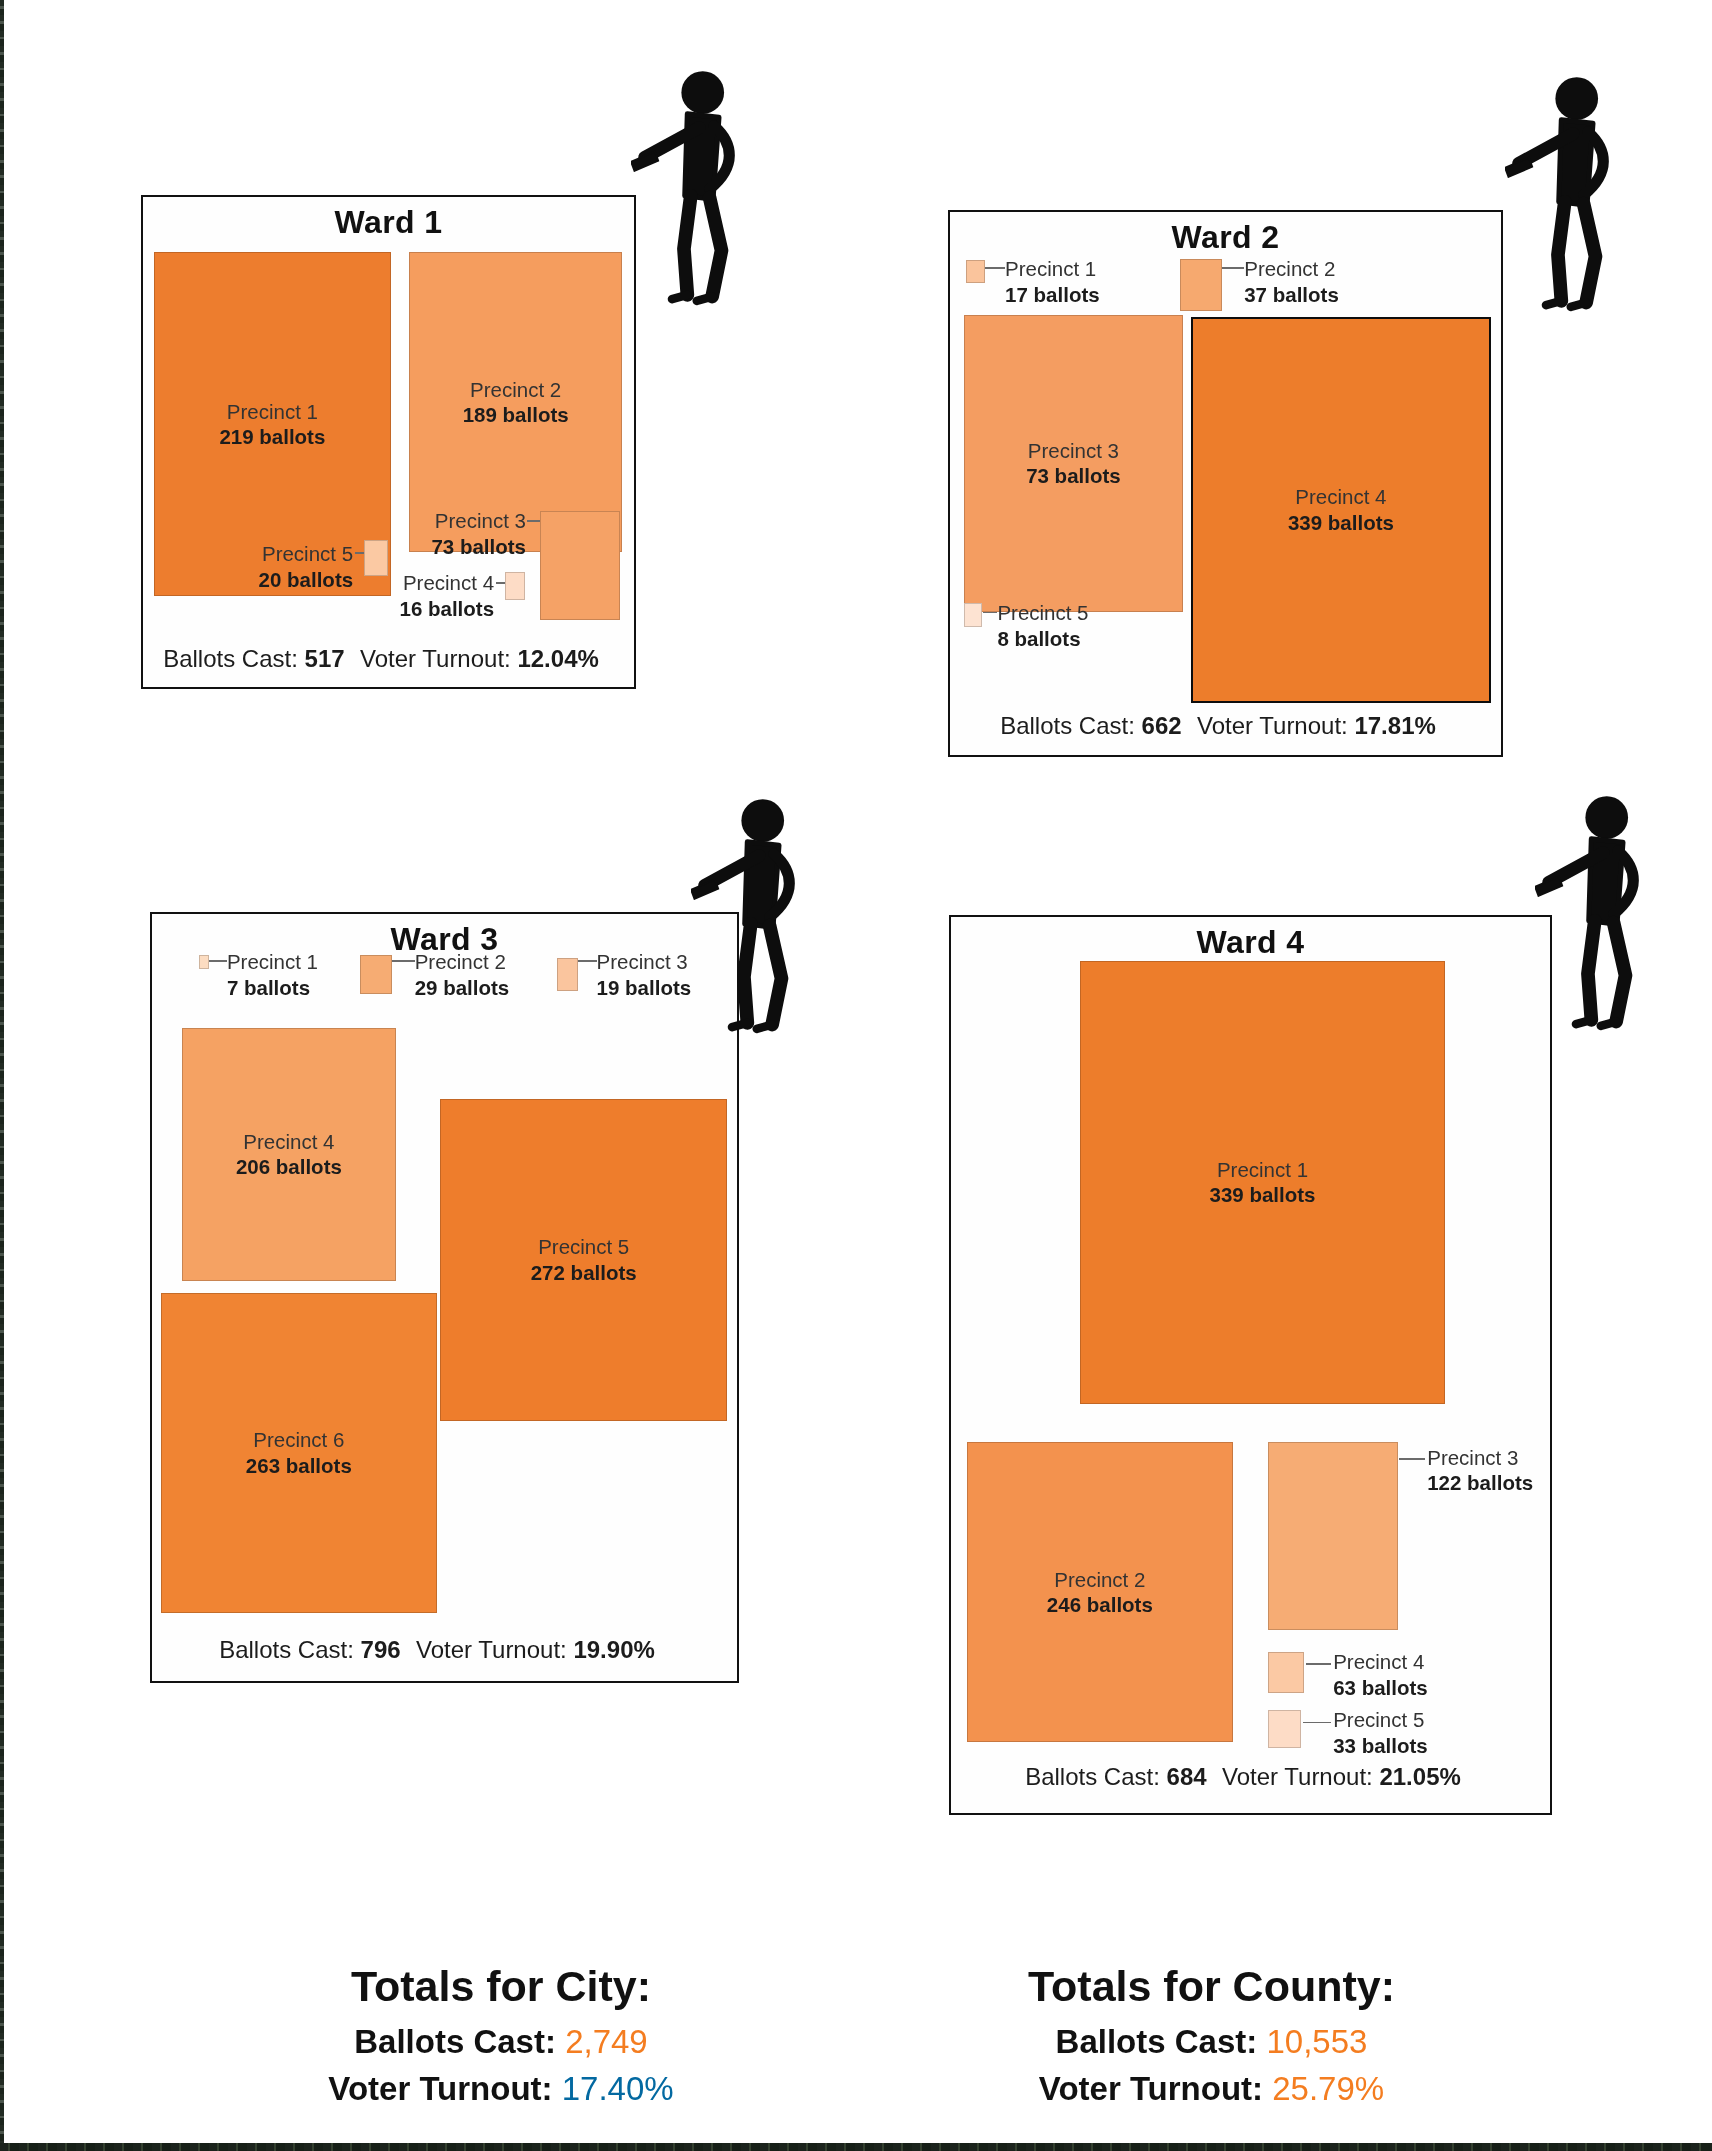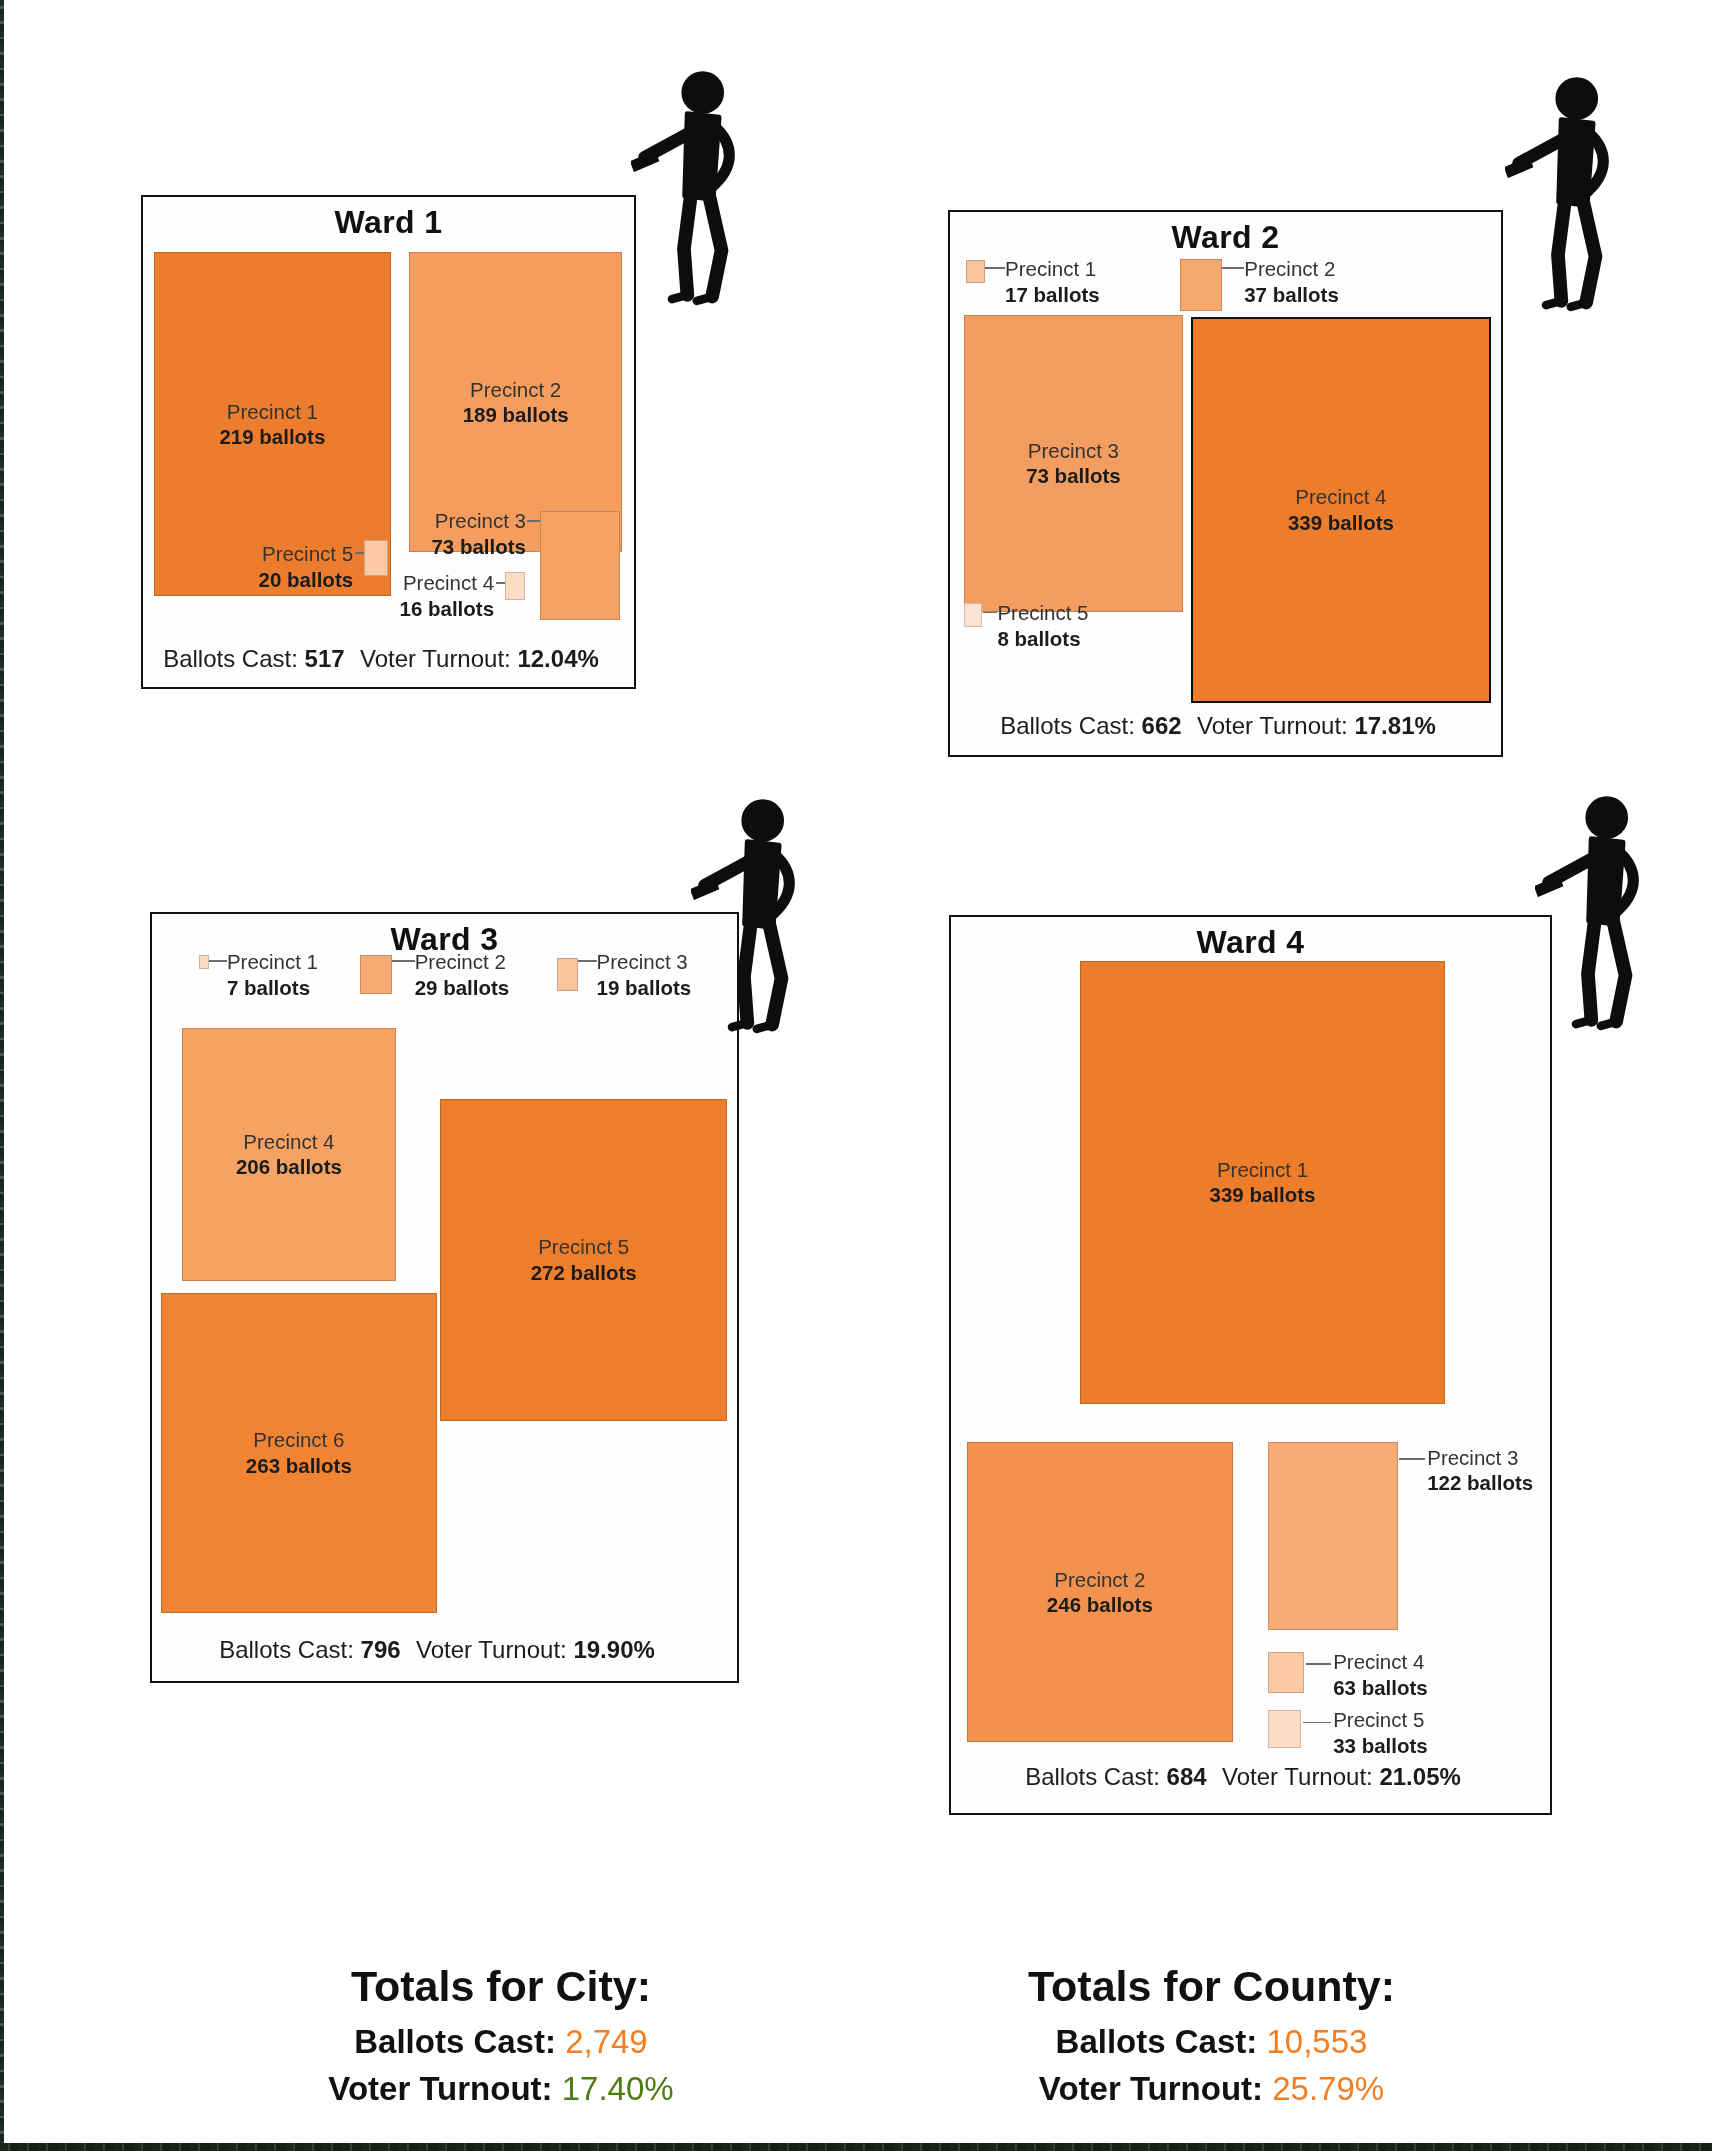--- a/index.html
+++ b/index.html
@@ -38,21 +38,21 @@
   <div class="edge-left"></div>
 
   <div class="totals-block" id="totals-city" style="left: 163px; top: 1962px; width: 676px;">
     <div class="totals-title">Totals for City:</div>
     <div class="totals-line">
       <span>Ballots Cast:</span>
       <span class="num" style="color: rgb(244, 125, 32);">2,749</span>
     </div>
     <div class="totals-line">
       <span>Voter Turnout:</span>
-      <span class="num" style="color: #4d7c0f;">17.40%</span>
+      <span class="num" style="color: #0369a1;">17.40%</span>
     </div>
   </div>
 
   <div class="totals-block" id="totals-county" style="left: 869px; top: 1962px; width: 685px;">
     <div class="totals-title">Totals for County:</div>
     <div class="totals-line">
       <span>Ballots Cast:</span>
       <span class="num" style="color: rgb(244, 125, 32);">10,553</span>
     </div>
     <div class="totals-line">

